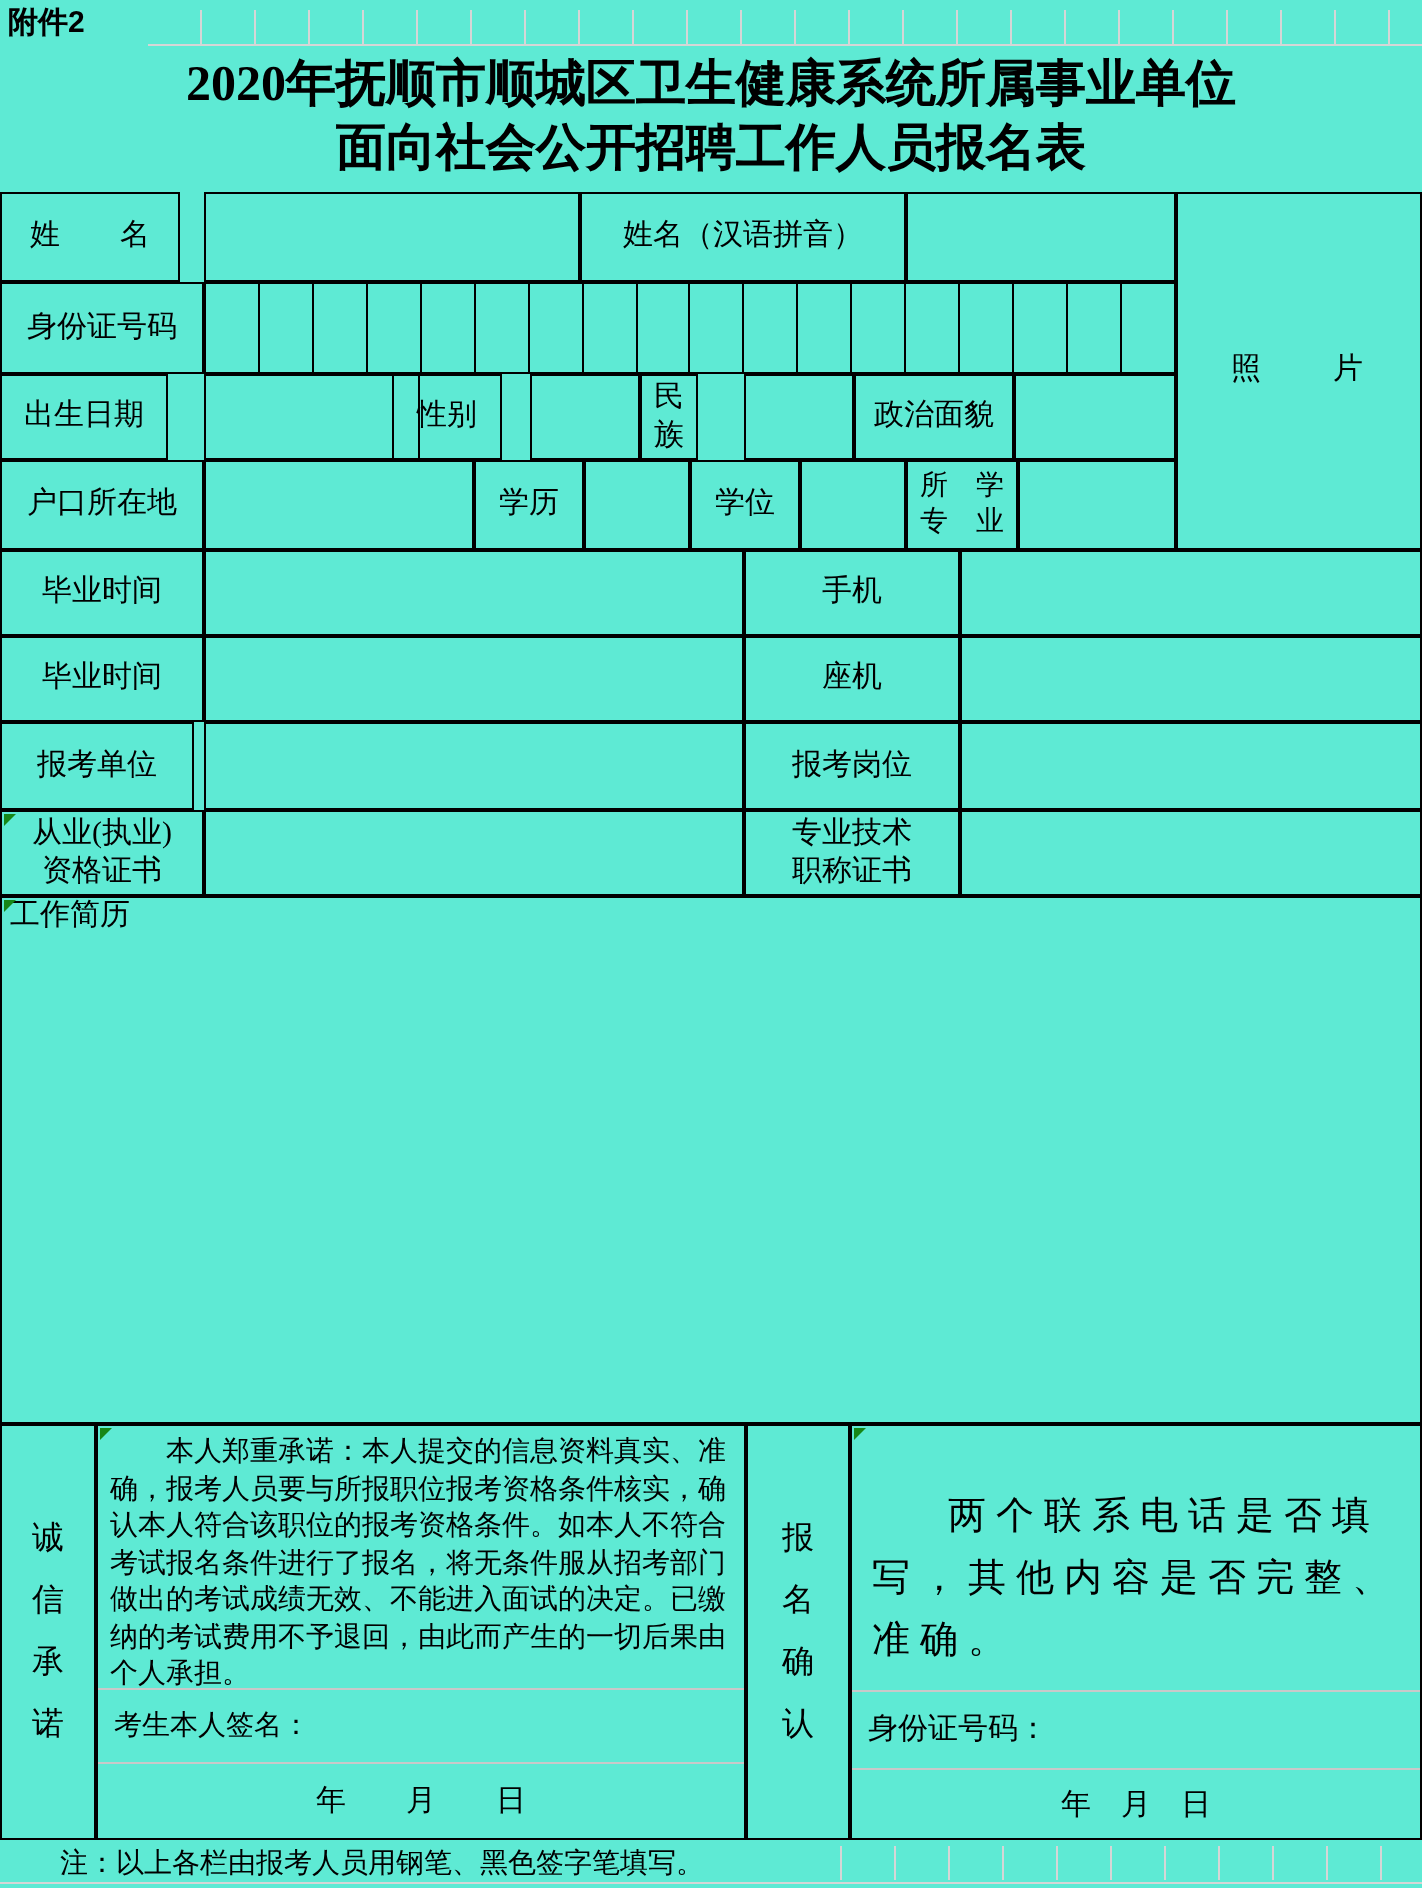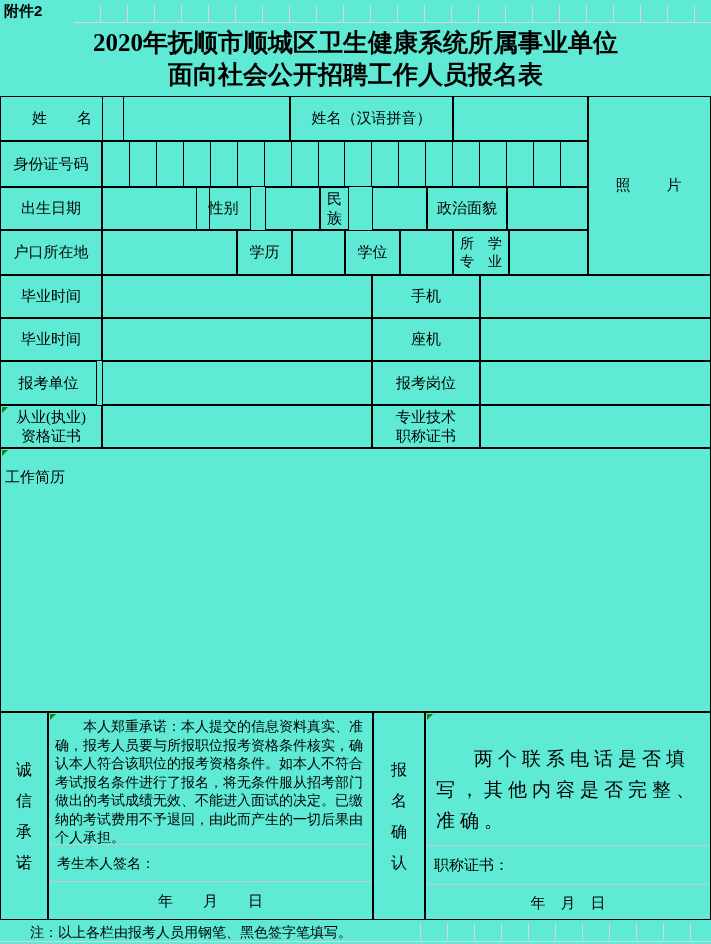--- a/index.html
+++ b/index.html
@@ -28,21 +28,21 @@
   }
   .gridlines-top { left:74px; top:5px; width:637px; height:17px; }
   .gridlines-bottom { left:394px; top:923px; width:317px; height:17px; border-bottom:none; }
   .hgrid-bottom { position:absolute; left:0; top:941px; width:711px; height:1px; background:#d6d6d6; }
   .id-grid { padding:0; }
   .id-grid-inner { display:flex; width:100%; height:100%; }
   .id-grid-inner > div { flex:1; border-right:1px solid #000; }
   .id-grid-inner > div:last-child { border-right:none; }
   .vhead { flex-direction:column; gap:15px; font-size:16px; }
   .vhead div { line-height:16px; }
-  .resume-cell { align-items:flex-start; justify-content:flex-start; padding:19px 4px; }
+  .resume-cell { align-items:flex-start; justify-content:flex-start; padding:0 4px; }
   .subrow { position:absolute; left:0; right:0; box-sizing:border-box; display:flex; align-items:center; }
   .subrow.sep { border-top:1px solid #c9c9c9; }
   .pledge-text {
     position:absolute; left:0; top:0; right:0; height:131px; box-sizing:border-box;
     padding:5px 6px 0 6px; text-indent:2em; text-align:left;
     font-size:14px; line-height:18.5px;
   }
   .confirm-text {
     position:absolute; left:0; top:0; right:0; height:132px; box-sizing:border-box;
     padding:30px 10px 0 10px; text-indent:2em; text-align:left;
@@ -67,21 +67,21 @@
   <div class="gridlines-top"></div>
   <div class="gridlines-bottom"></div>
   <div class="hgrid-bottom"></div>
 
   <div class="attach">附件2</div>
   <div class="title">
     <div>2020年抚顺市顺城区卫生健康系统所属事业单位</div>
     <div>面向社会公开招聘工作人员报名表</div>
   </div>
 
-  <div class="cell" style="left:0;top:96px;width:124px;height:45px;">姓　　名</div>
+  <div class="cell" style="left:0;top:96px;width:90px;height:45px;">姓　　名</div>
   <div class="cell" style="left:102px;top:96px;width:188px;height:45px;"></div>
   <div class="cell" style="left:290px;top:96px;width:163px;height:45px;">姓名（汉语拼音）</div>
   <div class="cell" style="left:453px;top:96px;width:135px;height:45px;"></div>
   <div class="cell" style="left:0;top:141px;width:102px;height:46px;">身份证号码</div>
 
   <div class="cell photo-label" style="left:588px;top:96px;width:123px;height:179px;">照　　片</div>
   <div class="cell id-grid" style="left:102px;top:141px;width:486px;height:46px;">
     <div class="id-grid-inner">
         <div></div>
         <div></div>
@@ -97,21 +97,21 @@
         <div></div>
         <div></div>
         <div></div>
         <div></div>
         <div></div>
         <div></div>
         <div></div>
       </div>
   </div>
 
-  <div class="cell" style="left:0;top:187px;width:102px;height:43px;">出生日期</div>
+  <div class="cell" style="left:0;top:187px;width:84px;height:43px;">出生日期</div>
   <div class="cell" style="left:102px;top:187px;width:108px;height:43px;"></div>
   <div class="cell" style="left:196px;top:187px;width:55px;height:43px;">性别</div>
   <div class="cell" style="left:265px;top:187px;width:55px;height:43px;"></div>
   <div class="cell" style="left:320px;top:187px;width:29px;height:43px;">民族</div>
   <div class="cell" style="left:372px;top:187px;width:55px;height:43px;"></div>
   <div class="cell" style="left:427px;top:187px;width:80px;height:43px;">政治面貌</div>
   <div class="cell" style="left:507px;top:187px;width:81px;height:43px;"></div>
 
   <div class="cell" style="left:0;top:230px;width:102px;height:45px;">户口所在地</div>
   <div class="cell" style="left:102px;top:230px;width:135px;height:45px;"></div>
@@ -169,21 +169,21 @@
   <div class="cell vhead" style="left:373px;top:712px;width:52px;height:208px;">
       <div>报</div>
       <div>名</div>
       <div>确</div>
       <div>认</div>
     </div>
 
   <div class="cell" style="left:425px;top:712px;width:286px;height:208px;display:block;">
     <div class="confirm-text">两个联系电话是否填写，其他内容是否完整、准确。</div>
     <div class="subrow sep sign-label" style="top:132px;height:39px;font-size:15px;">
-      <span>职称证书：</span>
+      <span>身份证号码：</span>
     </div>
     <div class="subrow sep date-row" style="top:171px;height:37px;">
       <span>年　月　日</span>
     </div>
   </div>
 
   <div class="gtri" style="left:2px;top:407px;"></div>
   <div class="gtri" style="left:2px;top:450px;"></div>
   <div class="gtri" style="left:50px;top:714px;"></div>
   <div class="gtri" style="left:427px;top:714px;"></div>

